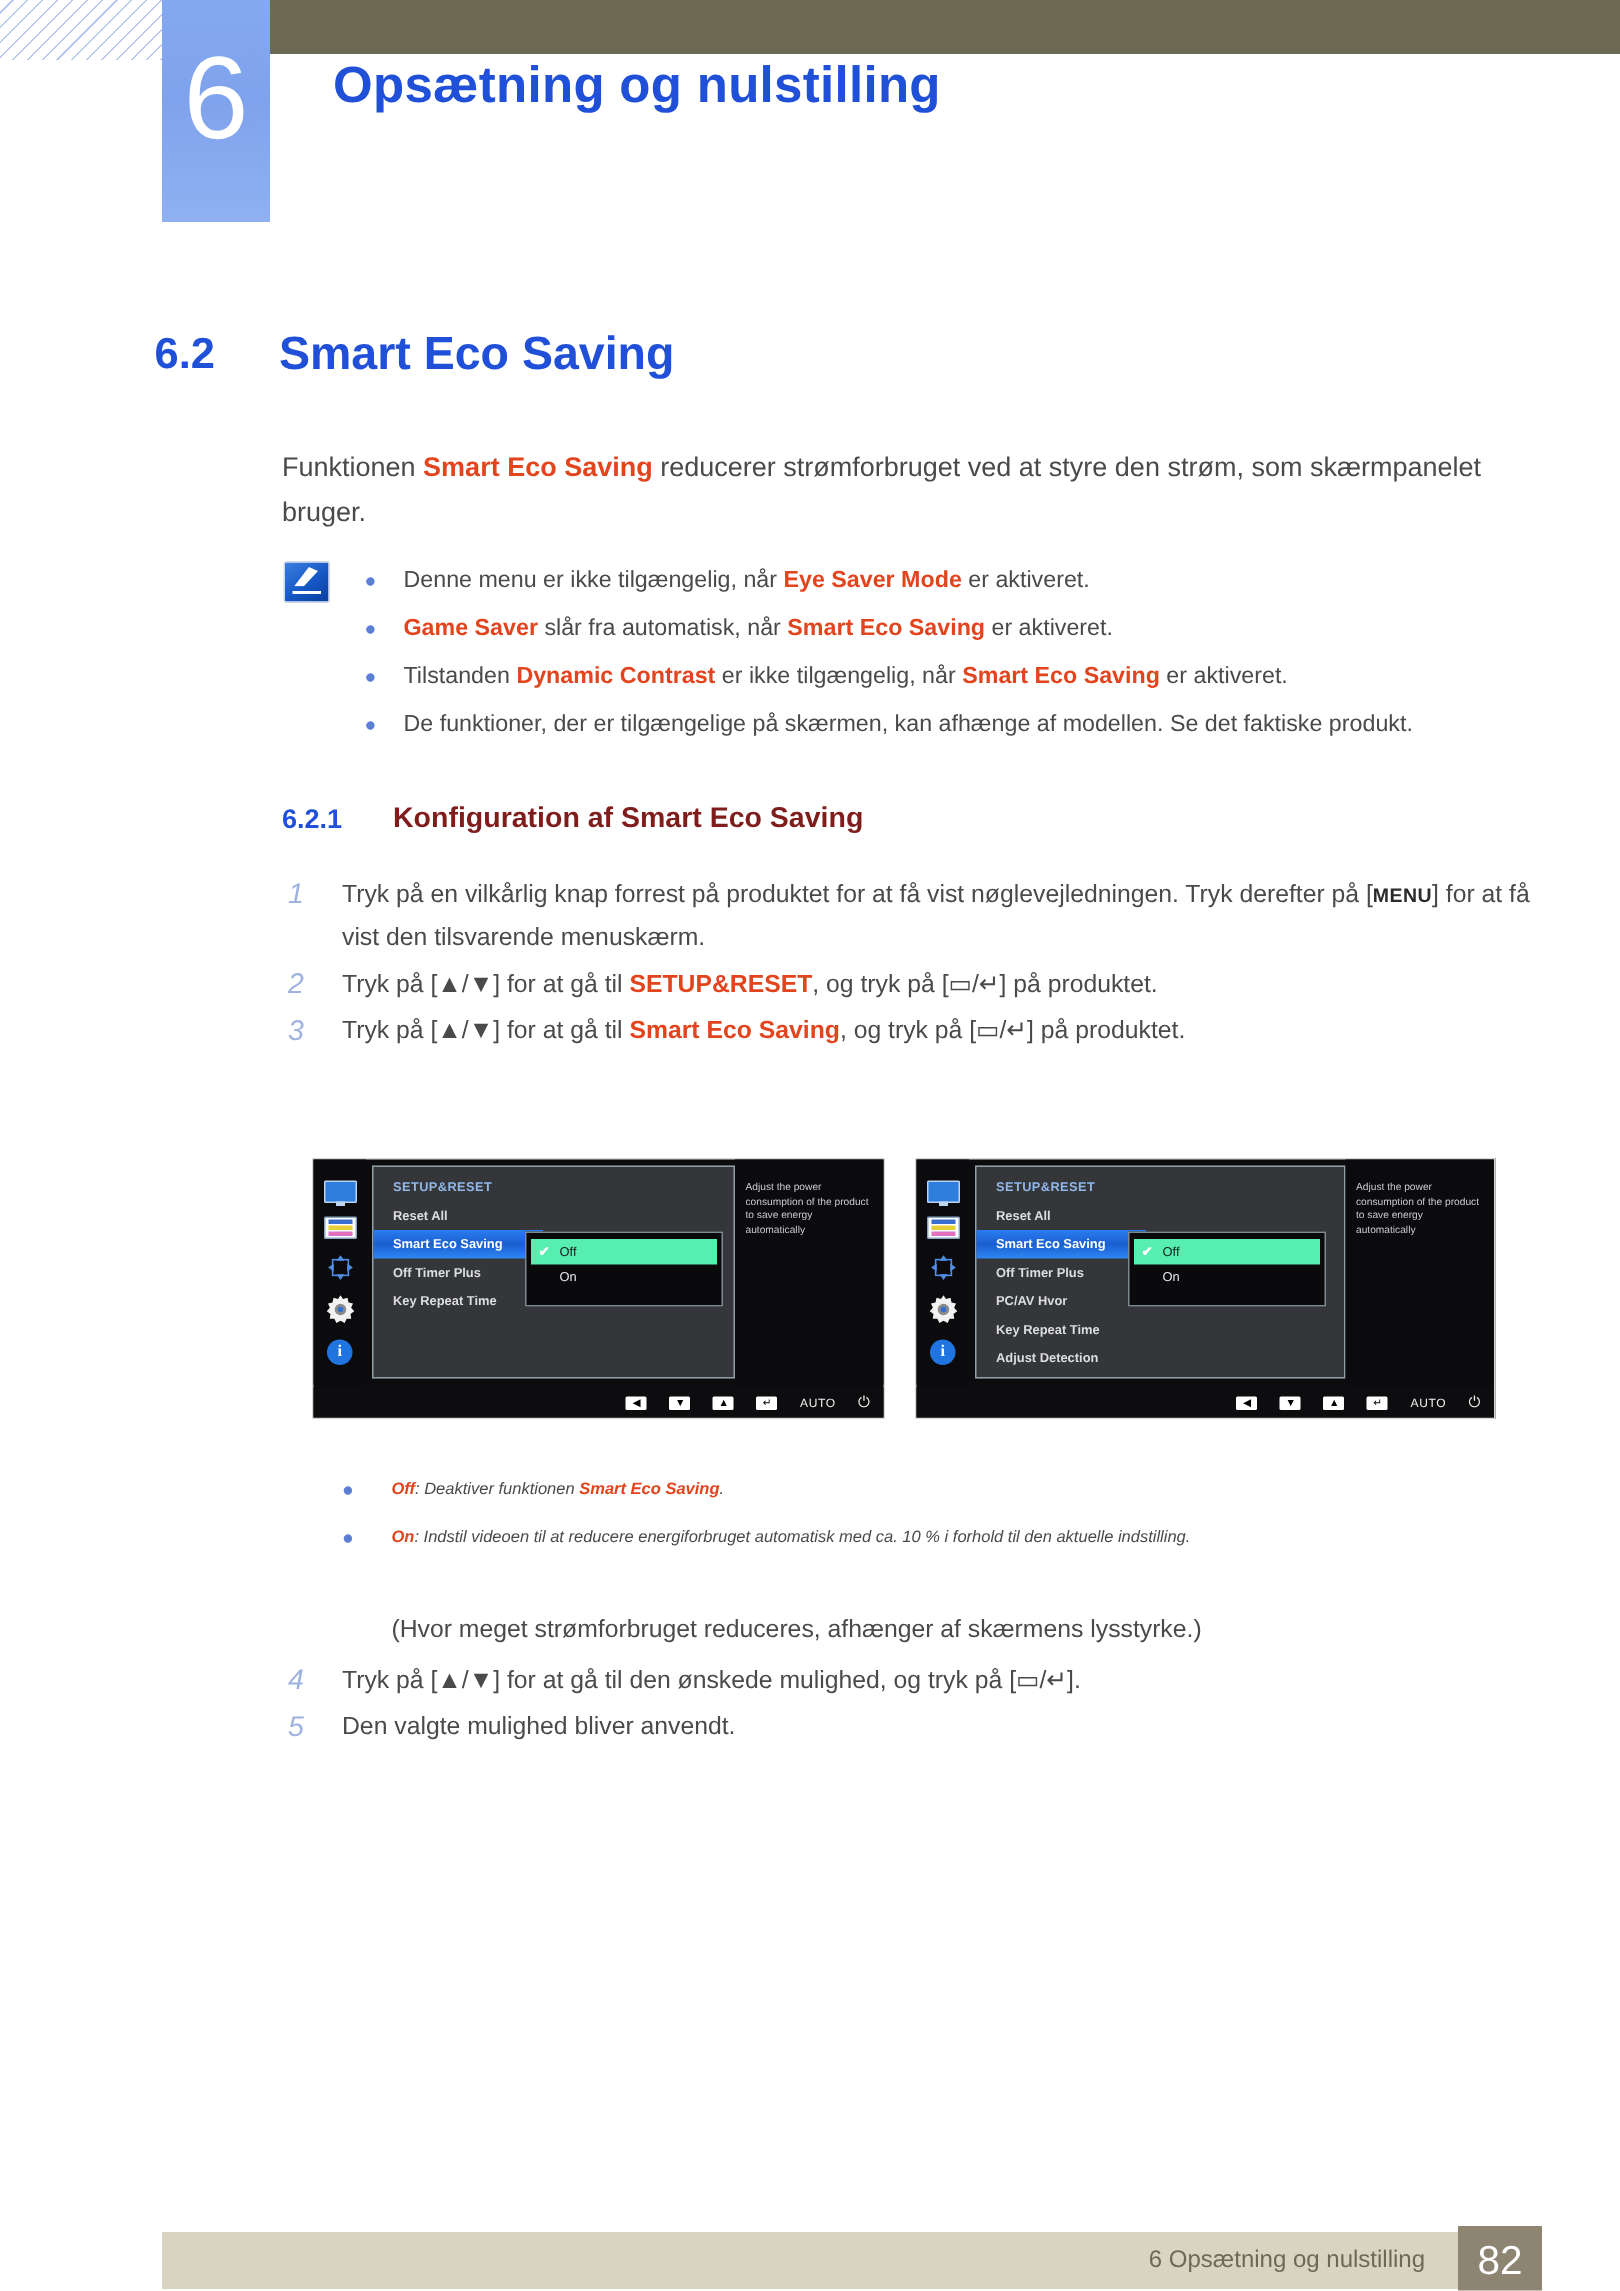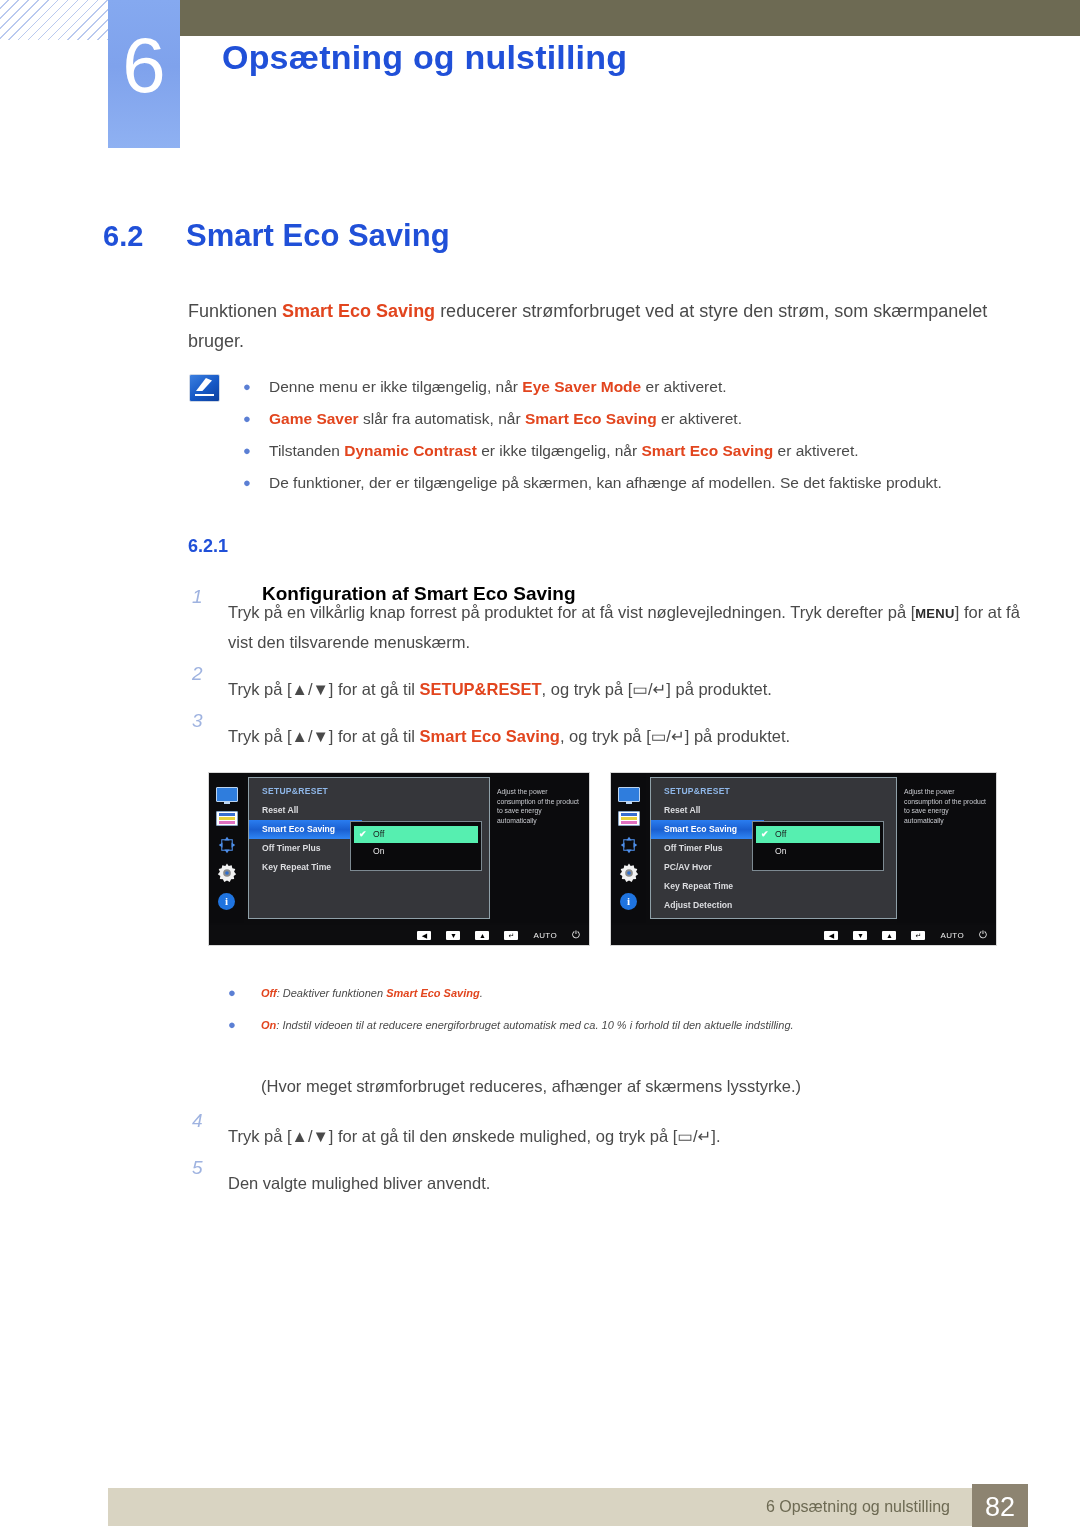--- a/index.html
+++ b/index.html
@@ -136,22 +136,21 @@
     left: 188px; top: 536px;
     font-size: 18px;
     font-weight: bold;
     color: #2050d8;
   }
   .sub-title {
     position: absolute;
     left: 262px; top: 535px;
     font-size: 19px;
     font-weight: bold;
-    color: #000000;
-    margin-top: 48px;
+    color: #7f1d1d;
   }
 
   
   .steps { position: absolute; left: 190px; top: 582px; width: 830px; }
   .step {
     display: flex;
     align-items: flex-start;
     margin-bottom: 2px;
   }
   .step-num {
@@ -160,21 +159,20 @@
     font-style: italic;
     color: #9fb3e0;
     line-height: 29px;
     padding-left: 2px;
   }
   .step-body {
     flex: 1 1 auto;
     font-size: 16.5px;
     line-height: 29px;
     color: #4a4a4a;
-    margin-top: 16px;
   }
   .sub-line { font-size: 16.5px; line-height: 29px; color:#4a4a4a; }
 
   
   .key {
     font-weight: bold;
     font-size: 13px;
     letter-spacing: .3px;
     color: #2b2b2b;
   }

